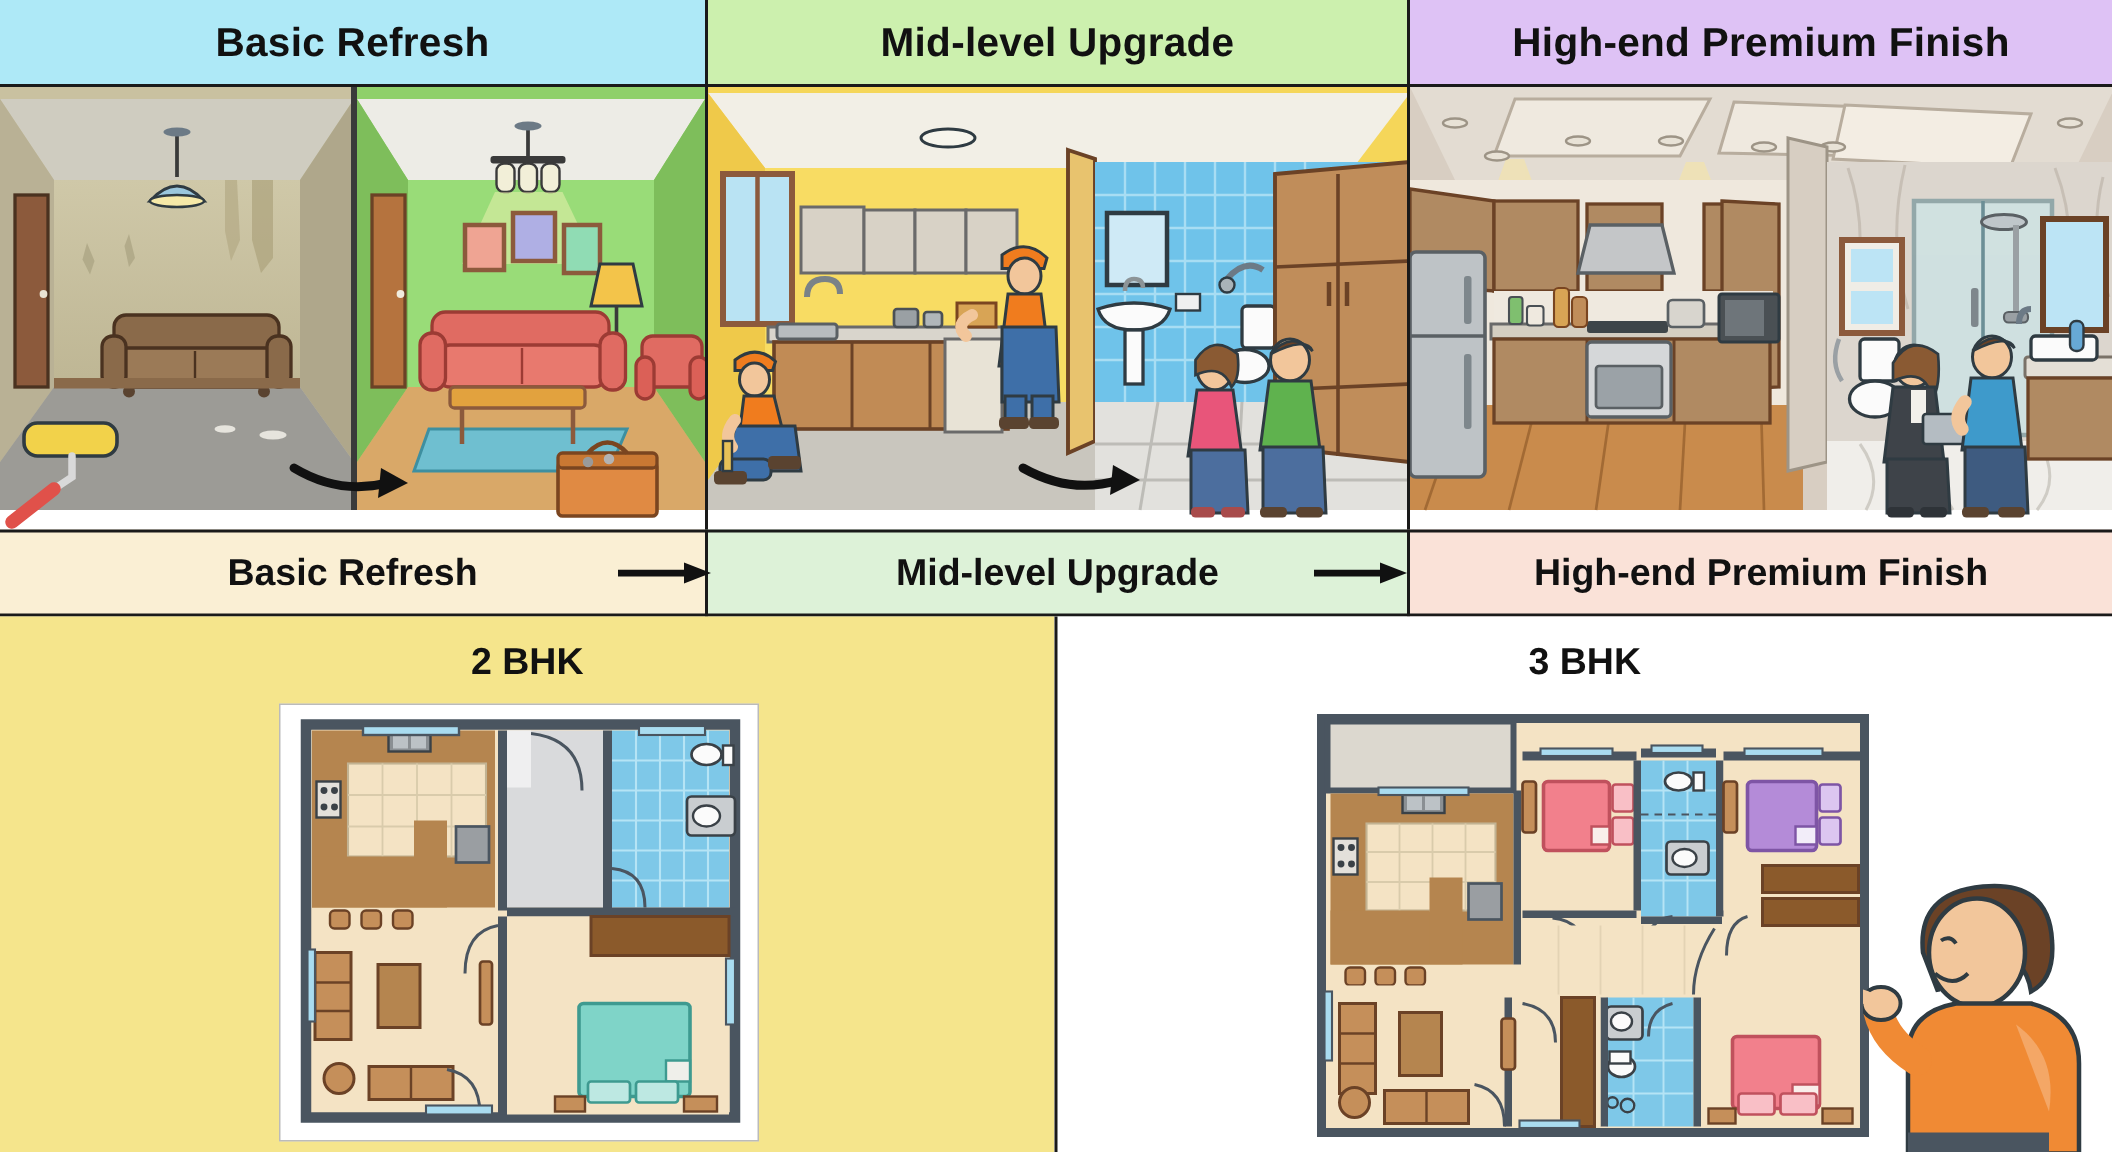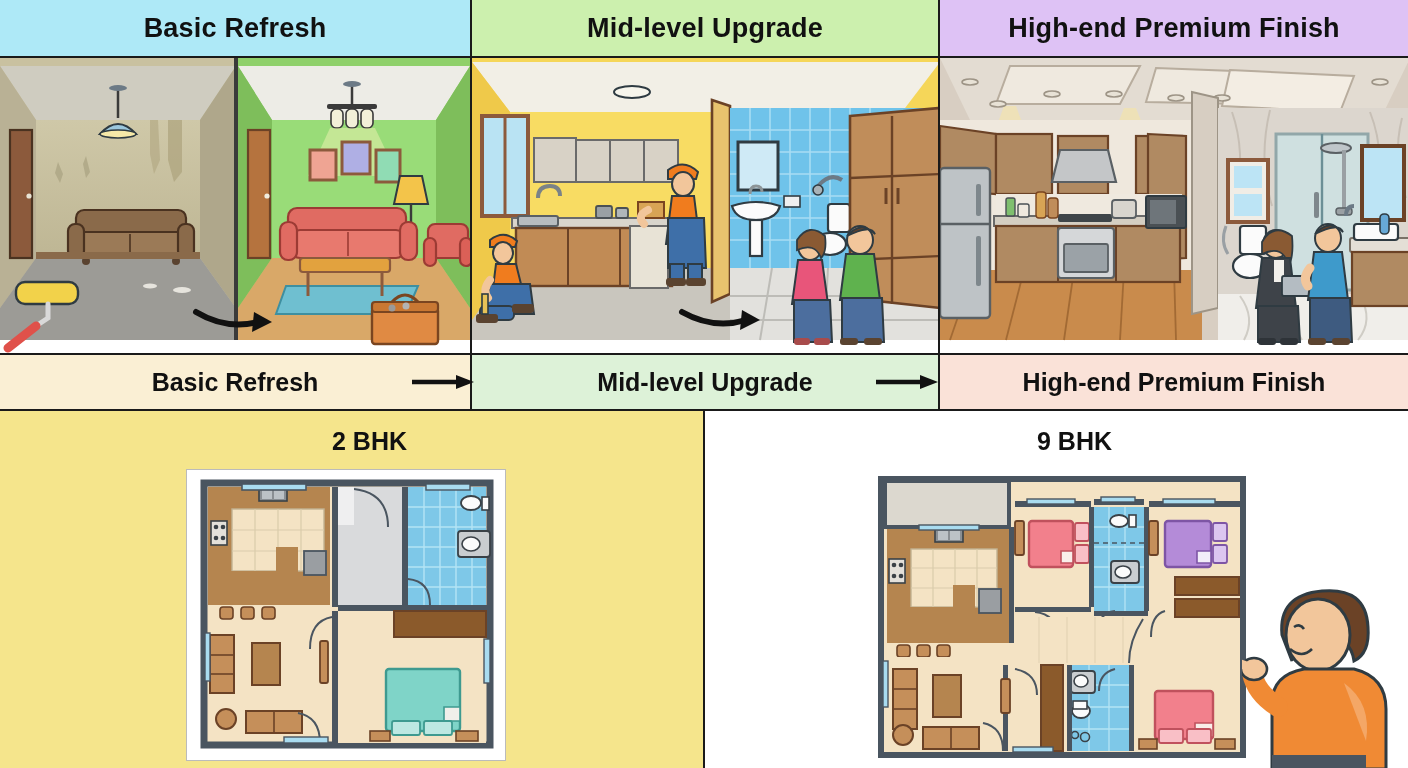--- a/index.html
+++ b/index.html
@@ -25,21 +25,21 @@
 
   
   .cap-band { position: absolute; top: 353px; height: 58px;
               display: flex; align-items: center; justify-content: center;
               border-top: 2px solid #1a1a1a; border-bottom: 2px solid #1a1a1a; }
   .cap-band + .cap-band { border-left: 2px solid #1a1a1a; }
   .cap-text { font-size: 25px; font-weight: bold; color: #111; white-space: nowrap; }
   .flow-arrow { position: absolute; top: 374px; width: 62px; height: 16px; z-index: 7; }
 
   
-  .plan-panel { position: absolute; top: 411px; height: 357px; overflow: hidden; padding-left: 18px; }
+  .plan-panel { position: absolute; top: 411px; height: 357px; overflow: hidden; }
   .plan-panel + .plan-panel { border-left: 2px solid #1a1a1a; }
   .plan-title { position: absolute; width: 100%; text-align: center;
                 font-size: 25px; font-weight: bold; color: #111; top: 16px; }
 
   svg { display: block; }
 </style>
 </head>
 <body>
 
 <div id="stage">
@@ -535,21 +535,21 @@
       <rect x="134" y="172" width="8" height="42" rx="2" fill="#C58F5A" stroke="#6B4226" stroke-width="1.8"></rect>
       <path d="M146,148 q-22,4 -22,32" fill="none" stroke="#4A5560" stroke-width="2"></path>
       <path d="M112,244 q22,4 22,30" fill="none" stroke="#4A5560" stroke-width="2"></path>
       <rect x="298" y="170" width="6" height="44" fill="#A9DCF0" stroke="#4A5560" stroke-width="1.4"></rect>
       <rect x="98" y="268" width="44" height="6" fill="#A9DCF0" stroke="#4A5560" stroke-width="1.4"></rect>
     </svg>
 
   </div>
 
   <div class="plan-panel" style="left:703px;width:705px;background:#FFFFFF;">
-    <div class="plan-title">9 BHK</div>
+    <div class="plan-title">3 BHK</div>
 
     <svg style="position:absolute;left:170px;top:58px;" width="374" height="292" viewBox="0 0 374 292">
 
       <rect x="6" y="10" width="362" height="276" fill="#F4E3C4" stroke="#4A5560" stroke-width="6"></rect>
 
       <rect x="10" y="12" width="124" height="46" fill="#DCD8CF" stroke="#4A5560" stroke-width="4"></rect>
 
       <rect x="12" y="60" width="122" height="114" fill="#B5854F"></rect>
       <rect x="36" y="80" width="86" height="58" fill="#F4E3C4" stroke="#C2B393" stroke-width="1.4"></rect>
       <g stroke="#D9CBAB" stroke-width="1.2">

